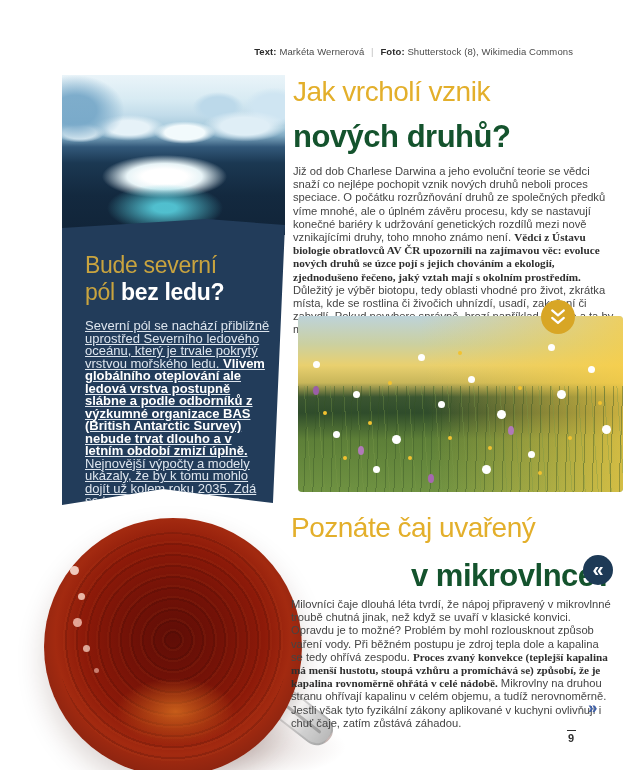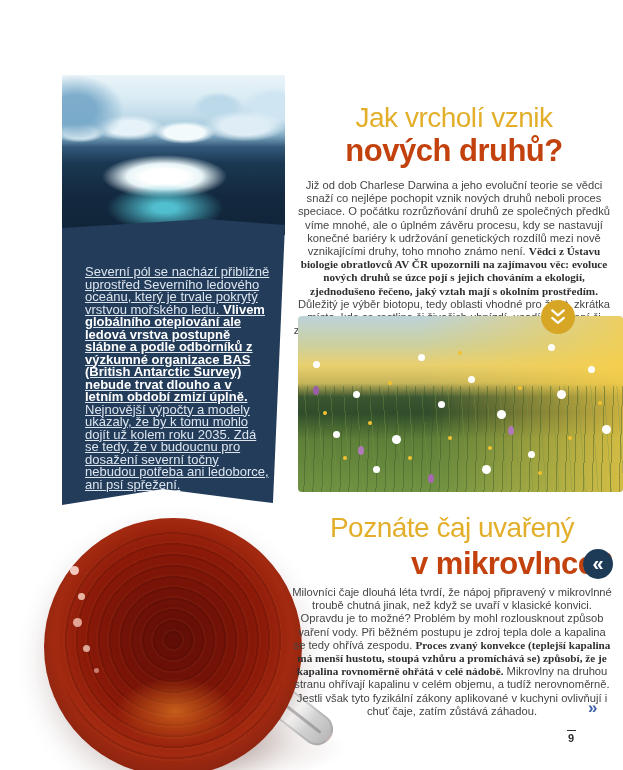--- a/index.html
+++ b/index.html
@@ -55,23 +55,23 @@
   }
   .north-title { font-size:23px; line-height:27px; font-weight:400; color:#c9a43f; letter-spacing:-.3px; }
   .north-title .wt { color:#ffffff; font-weight:700; }
   .north-body {
     margin-top:14px; width:187px;
     font-size:13px; line-height:12.5px; color:#dde5ee;text-decoration:underline;
   }
   .north-body b { color:#ffffff; }
 
   
-  .art1 { position:absolute; left:293px; top:102px; width:322px;text-align:center; }
+  .art1 { position:absolute; left:293px; top:76px; width:322px; }
   .h-light { display:block; font-size:28px; line-height:32px; font-weight:400; color:#e3af2b; letter-spacing:-.5px; }
-  .h-bold  { display:block; font-size:31px; line-height:34px; font-weight:700; color:#c2410c; letter-spacing:-.5px; }
+  .h-bold  { display:block; font-size:31px; line-height:34px; font-weight:700; color:#14532d; letter-spacing:-.5px;margin-top:12px; }
   .body-txt { margin-top:11px; font-size:11.2px; line-height:13.2px; color:#454545; }
   .body-txt b { color:#2f2f2f;font-family:Liberation Serif, serif; }
 
   
   .flower-photo {
     position:absolute; left:298px; top:316px; width:325px; height:176px;
     border-radius:4px; overflow:hidden;
     background:linear-gradient(180deg,#bdd3da 0%,#cbd0a0 16%,#e9d06f 28%,#c8b65a 38%,#3b5631 46%,#2f4c2b 55%,#5d7f38 70%,#6f9242 100%);
   }
   .flower-warm { position:absolute; inset:0;
@@ -116,44 +116,56 @@
   .tea-handle {
     position:absolute; left:254px; top:664px; width:96px; height:32px; border-radius:16px;
     transform:rotate(38deg); transform-origin:left center;
     background:linear-gradient(90deg, rgba(205,150,140,.45) 0%, #e6e6e6 28%, #ffffff 55%, #d2d2d2 75%, #b9b9b9 100%);
     border:2px solid rgba(140,140,140,.35);
   }
   .tea-handle:after { content:""; position:absolute; left:10%; top:45%; width:80%; height:3px;
     border-radius:2px; background:rgba(110,110,110,.45); }
 
   
-  .art2 { position:absolute; left:291px; top:512px; width:322px; text-align:center; }
+  .art2 { position:absolute; left:291px; top:512px; width:322px; text-align:left; }
   .h2row { display:flex; align-items:center; justify-content:flex-end; gap:12px; margin-top:3px; }
   .art2 .body-txt { margin-top:5px; }
 
   
   .next-marker { position:absolute; left:588px; top:698px; color:#3d5fa8;
     font-size:17px; font-weight:700; letter-spacing:-1px; }
   .page-num { position:absolute; left:565px; top:730px; width:12px; text-align:center;
     font-size:11px; font-weight:700; color:#2e2e2e; }
   .page-num:before { content:""; display:block; width:9px; margin:0 auto 1px; border-top:1.5px solid #2e2e2e; }
 </style>
 </head>
 <body>
 
 <div class="page">
 
+  <div class="credit">
+    <b>Text:</b>
+    <span>Markéta Wernerová</span>
+    <span class="sep">|</span>
+    <b>Foto:</b>
+    <span>Shutterstock (8), Wikimedia Commons</span>
+  </div>
 
   <div class="ice-photo">
     <div class="ice-lumps"></div>
     <div class="big-berg"></div>
     <div class="berg-glow"></div>
   </div>
 
   <div class="north-panel">
+    <h2 class="north-title">
+      <span>Bude severní</span><br>
+      <span>pól</span>
+      <span class="wt">bez ledu?</span>
+    </h2>
     <p class="north-body"><span>Severní pól se nachází přibližně uprostřed Severního ledového oceánu, který je trvale pokrytý vrstvou mořského ledu. </span><b>Vlivem globálního oteplování ale ledová vrstva postupně slábne a podle odborníků z výzkumné organizace BAS (British Antarctic Survey) nebude trvat dlouho a v letním období zmizí úplně.</b><span> Nejnovější výpočty a modely ukázaly, že by k tomu mohlo dojít už kolem roku 2035. Zdá se tedy, že v budoucnu pro dosažení severní točny nebudou potřeba ani ledoborce, ani psí spřežení.</span></p>
   </div>
 
   <div class="art1">
     <h1>
       <span class="h-light">Jak vrcholí vznik</span>
       <span class="h-bold">nových druhů?</span>
     </h1>
     <p class="body-txt"><span>Již od dob Charlese Darwina a jeho evoluční teorie se vědci snaží co nejlépe pochopit vznik nových druhů neboli proces speciace. O počátku rozrůzňování druhů ze společných předků víme mnohé, ale o úplném závěru procesu, kdy se nastavují konečné bariéry k udržování genetických rozdílů mezi nově vznikajícími druhy, toho mnoho známo není. </span><b>Vědci z Ústavu biologie obratlovců AV ČR upozornili na zajímavou věc: evoluce nových druhů se úzce pojí s jejich chováním a ekologií, zjednodušeno řečeno, jaký vztah mají s okolním prostředím.</b><span> Důležitý je výběr biotopu, tedy oblasti vhodné pro život, zkrátka místa, kde se rostlina či živočich uhnízdí, usadí, zakoření či zabydlí. Pokud nevybere správně, hrozí například izolace a ta by mohla způsobit, že nové druhy nevzniknou vůbec.</span></p>
   </div>

